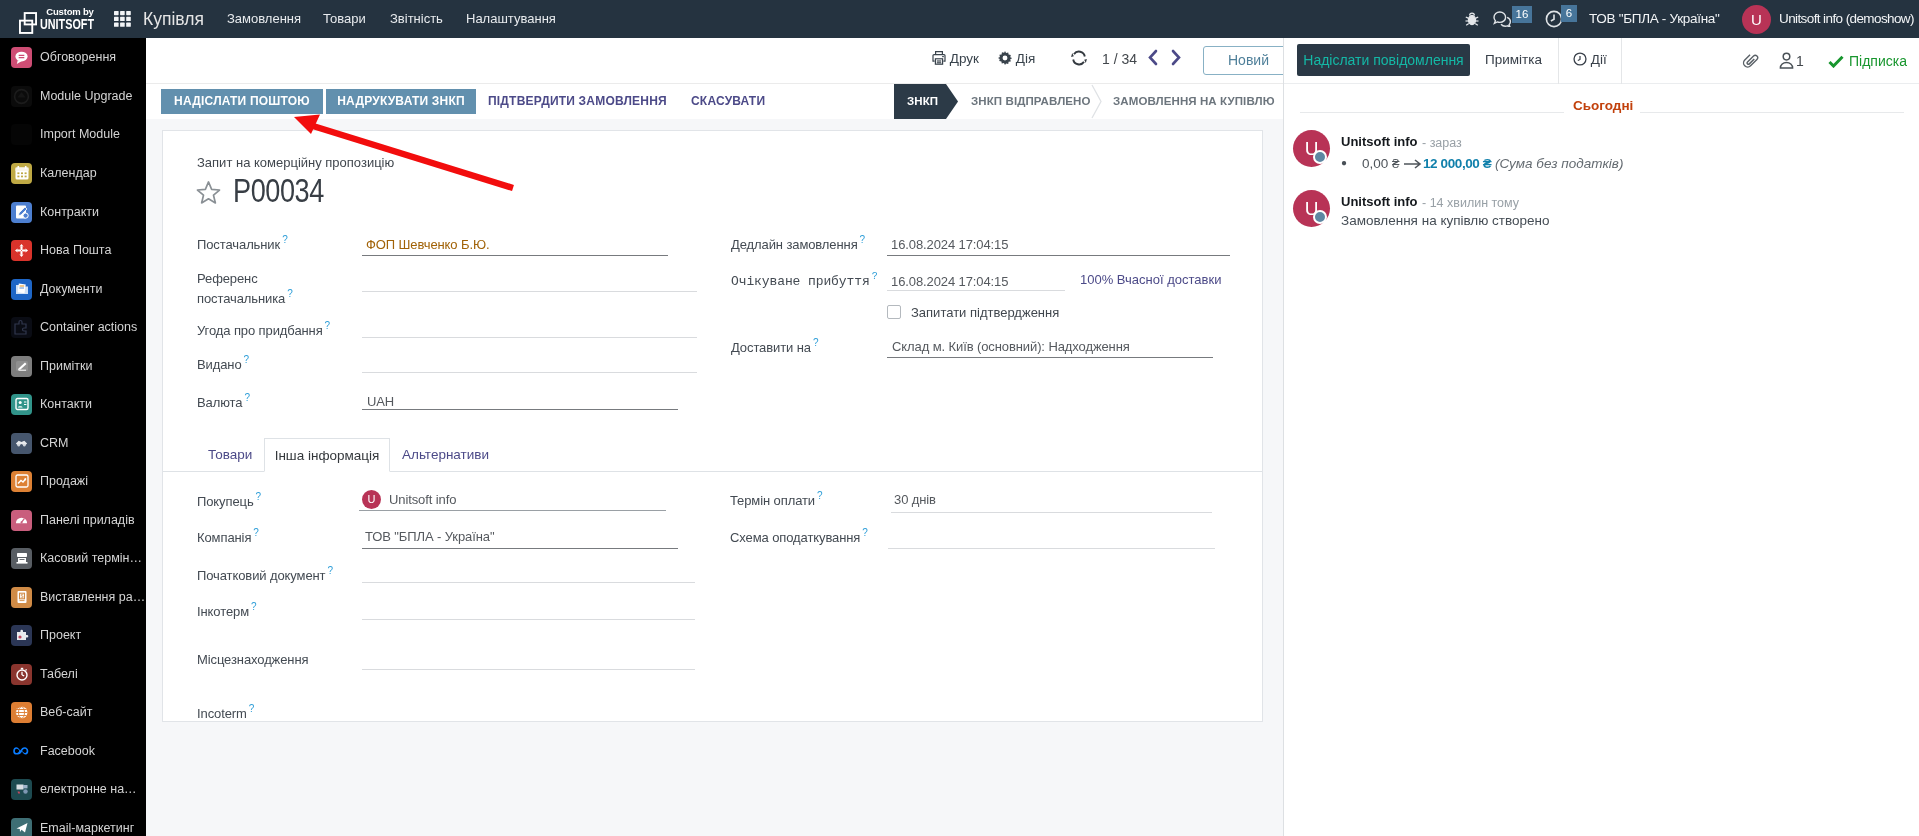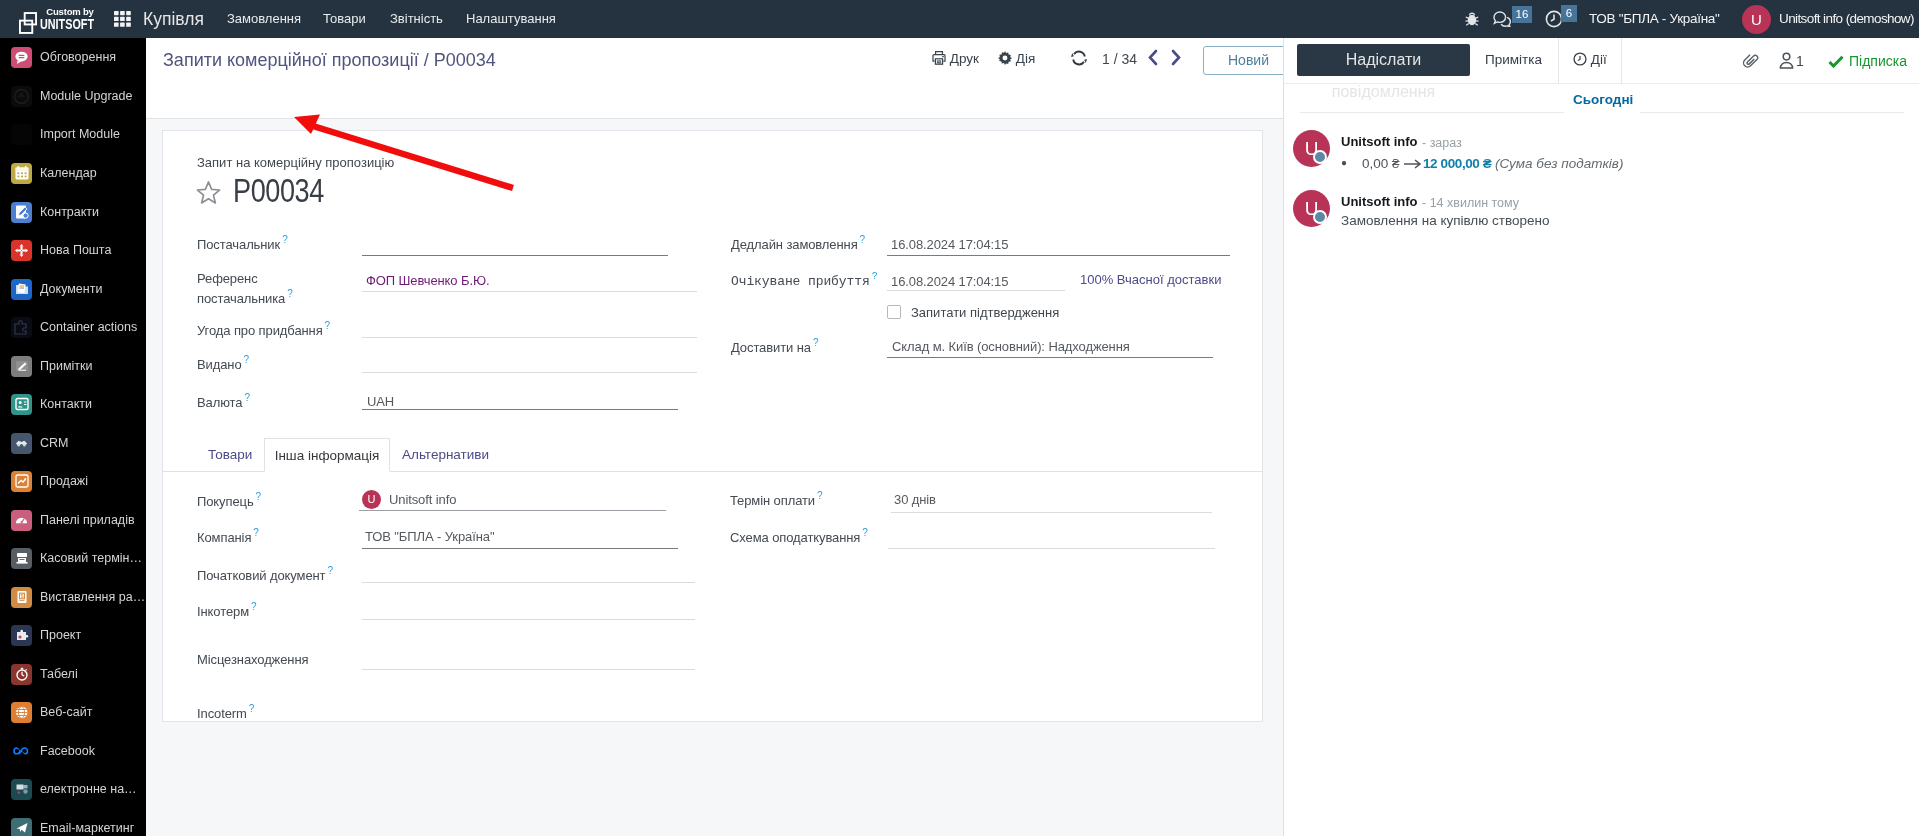--- a/index.html
+++ b/index.html
@@ -43,21 +43,21 @@
 .uline.light { border-bottom:1px solid #d9dbde; }
 
 
 #tabbar { position:absolute; left:0px; top:307px; width:1099px; height:34px; border-bottom:1px solid #dee2e6; }
 .tab { position:absolute; top:0; height:34px; line-height:34px; font-size:13.5px; color:#4c4a88; }
 #activetab { position:absolute; left:101px; top:307px; width:126px; height:34px; line-height:33px; text-align:center; background:#fff; border:1px solid #dee2e6; border-bottom:1px solid #fff; color:#34383c; font-size:13.5px; }
 
 
 #chatter { position:absolute; left:1283px; top:38px; width:636px; height:798px; background:#fff; border-left:1px solid #dde0e3; }
 #chhead { position:absolute; left:0; top:0; width:636px; height:46px; border-bottom:1px solid #ebedef; }
-#sendbtn { position:absolute; left:13px; top:6px; width:173px; height:32px; background:#2a3845; color:#e5e5e5; font-size:16px; text-align:center; line-height:32px; border-radius:2px; }
+#sendbtn { position:absolute; left:13px; top:6px; width:173px; height:32px; background:#2a3845; color:#14b8a6; font-size:14px; text-align:center; line-height:32px; border-radius:2px; }
 .avatar { position:absolute; width:37px; height:37px; border-radius:50%; background:#b83356; color:#fff; display:flex; align-items:center; justify-content:center; font-size:19px; }
 .avdot { position:absolute; width:14px; height:14px; border-radius:50%; background:#5e87a2; border:2px solid #fff; }
 
 
 #redarrow { position:absolute; left:0; top:0; width:1919px; height:836px; pointer-events:none; }
 </style>
 </head>
 <body>
 
 <div id="topbar">
@@ -338,21 +338,20 @@
         <svg width="14" height="14" viewBox="0 0 14 14">
           <path d="M1.5 7.5 L12.5 2 L10 11.5 L6.5 8.8 L5 11 L4.8 8 Z" fill="#fff"></path>
         </svg>
       </span>
       <span class="sblabel">Email-маркетинг</span>
     </div>
 </div>
 
 <div id="main">
   <div id="cpanel">
-    <div id="breadcrumb">Запити комерційної пропозиції / P00034</div>
     <div class="abs" style="left:786px; top:13px; font-size:13.5px; color:#39434c;"><svg width="14" height="14" viewBox="0 0 14 14" style="vertical-align:-2px;">
           <g fill="none" stroke="#39434c" stroke-width="1.2">
             <path d="M3.6 3.2 V0.7 h6.8 v2.5"></path>
             <path d="M2.6 10.2 H1 V4.6 a1 1 0 0 1 1-1 h10 a1 1 0 0 1 1 1 v5.6 h-1.6"></path>
             <rect x="3.4" y="7.8" width="7.2" height="5.4"></rect>
             <line x1="4.8" y1="10" x2="9.2" y2="10"></line>
             <line x1="4.8" y1="11.8" x2="9.2" y2="11.8"></line>
           </g>
           <rect x="10.2" y="5" width="1.6" height="1.2" fill="#39434c"></rect>
         </svg> Друк</div>
@@ -367,29 +366,44 @@
         </svg></div>
     <div class="abs" style="left:956px; top:13px; font-size:14px; color:#42474c;">1 / 34</div>
     <div class="abs" style="left:1001px; top:11px; font-size:18px; font-weight:bold; color:#4c4a88;"><svg width="11" height="17" viewBox="0 0 11 17">
           <path d="M9 2 L3 8.5 L9 15" fill="none" stroke="#4c4a88" stroke-width="2.6" stroke-linecap="round"></path>
         </svg></div>
     <div class="abs" style="left:1025px; top:11px;"><svg width="11" height="17" viewBox="0 0 11 17">
           <path d="M2 2 L8 8.5 L2 15" fill="none" stroke="#4c4a88" stroke-width="2.6" stroke-linecap="round"></path>
         </svg></div>
     <div class="abs" style="left:1057px; top:8px; width:91px; height:29px; border:1px solid #88b1c5; border-radius:3px; color:#4e7f99; font-size:14px; text-align:center; line-height:27px;">Новий</div>
   </div>
+  <div id="statusrow">
+    <div class="sbtn blue" style="left:15px; width:162px;">НАДІСЛАТИ ПОШТОЮ</div>
+    <div class="sbtn blue" style="left:180px; width:150px;">НАДРУКУВАТИ ЗНКП</div>
+    <div class="sbtn flat" style="left:342px;">ПІДТВЕРДИТИ ЗАМОВЛЕННЯ</div>
+    <div class="sbtn flat" style="left:545px;">СКАСУВАТИ</div>
+    <div id="pipe">
+      <svg class="abs" style="left:0;top:0;" width="389" height="35" viewBox="0 0 389 35">
+        <path d="M0 0 H52 L64 17.5 L52 35 H0 Z" fill="#2c3a47"></path>
+        <path d="M198 1 L207 17.5 L198 34" fill="none" stroke="#dfe2e5" stroke-width="1.3"></path>
+      </svg>
+      <div class="pipestep" style="left:13px; color:#fff;">ЗНКП</div>
+      <div class="pipestep" style="left:77px;">ЗНКП ВІДПРАВЛЕНО</div>
+      <div class="pipestep" style="left:219px;">ЗАМОВЛЕННЯ НА КУПІВЛЮ</div>
+    </div>
+  </div>
   <div id="sheet">
     <div class="abs" style="left:34px; top:24px; font-size:13px; color:#41474e;">Запит на комерційну пропозицію</div>
     <svg class="abs" style="left:33px; top:49px;" width="25" height="24" viewBox="0 0 24 23">
         <path d="M12 1.8 L15 9 L22.6 9.6 L16.8 14.6 L18.6 22 L12 18 L5.4 22 L7.2 14.6 L1.4 9.6 L9 9 Z" fill="none" stroke="#8a9095" stroke-width="1.6" stroke-linejoin="round"></path>
       </svg>
     <div class="abs" style="left:70px; top:41px; font-size:33px; letter-spacing:-0.5px; transform:scaleX(0.82); transform-origin:0 0; color:#383e45;">P00034</div>
 
     <div class="lbl" style="left:34px; top:103px;">Постачальник<span class="q">?</span></div>
-    <div class="val" style="left:203px; top:106px; color:#701a75;margin-top:36px;">ФОП Шевченко Б.Ю.</div>
+    <div class="val" style="left:203px; top:106px; color:#a16207;">ФОП Шевченко Б.Ю.</div>
     <div class="uline" style="left:199px; top:124px; width:306px;"></div>
 
     <div class="lbl" style="left:34px; top:140px;">Референс</div>
     <div class="lbl" style="left:34px; top:157px;">постачальника<span class="q">?</span></div>
     <div class="uline light" style="left:199px; top:160px; width:335px;"></div>
 
     <div class="lbl" style="left:34px; top:189px;">Угода про придбання<span class="q">?</span></div>
     <div class="uline light" style="left:199px; top:206px; width:335px;"></div>
 
     <div class="lbl" style="left:34px; top:223px;">Видано<span class="q">?</span></div>
@@ -466,21 +480,21 @@
         <path d="M1.4 16 a6.1 5.6 0 0 1 12.2 0 Z" fill="none" stroke="#4b5258" stroke-width="1.5"></path>
       </svg>
     <div class="abs" style="left:512px; top:15px; font-size:14px; color:#42474c;">1</div>
     <svg class="abs" style="left:544px; top:17px;" width="16" height="13" viewBox="0 0 16 13">
         <path d="M1.5 7 L5.5 11 L14.5 1.8" fill="none" stroke="#18962e" stroke-width="3"></path>
       </svg>
     <div class="abs" style="left:565px; top:15px; font-size:14px; color:#18962e;">Підписка</div>
   </div>
 
   <div class="abs" style="left:16px; top:74px; width:264px; border-top:1px solid #e7e9eb;"></div>
-  <div class="abs" style="left:289px; top:54px; font-size:13.5px; font-weight:bold; color:#0369a1;">Сьогодні</div>
+  <div class="abs" style="left:289px; top:60px; font-size:13.5px; font-weight:bold; color:#c2410c;">Сьогодні</div>
   <div class="abs" style="left:356px; top:74px; width:264px; border-top:1px solid #e7e9eb;"></div>
 
   <div class="avatar" style="left:9px; top:92px;">U</div>
   <div class="avdot" style="left:29px; top:112px;"></div>
   <div class="abs" style="left:57px; top:96px; font-size:13px; font-weight:bold; color:#14181c;">Unitsoft info</div>
   <div class="abs" style="left:138px; top:98px; font-size:12.5px; color:#98a0a6;">- зараз</div>
   <div class="abs" style="left:57px; top:119px; font-size:10px; color:#495057;">●</div>
   <div class="abs" style="left:78px; top:118px; font-size:13.5px; color:#4f555b;">0,00 ₴</div>
   <svg class="abs" style="left:120px; top:121px;" width="18" height="10" viewBox="0 0 18 10">
       <path d="M0 5 H15 M11 1 L16 5 L11 9" fill="none" stroke="#4f555b" stroke-width="1.6"></path>

